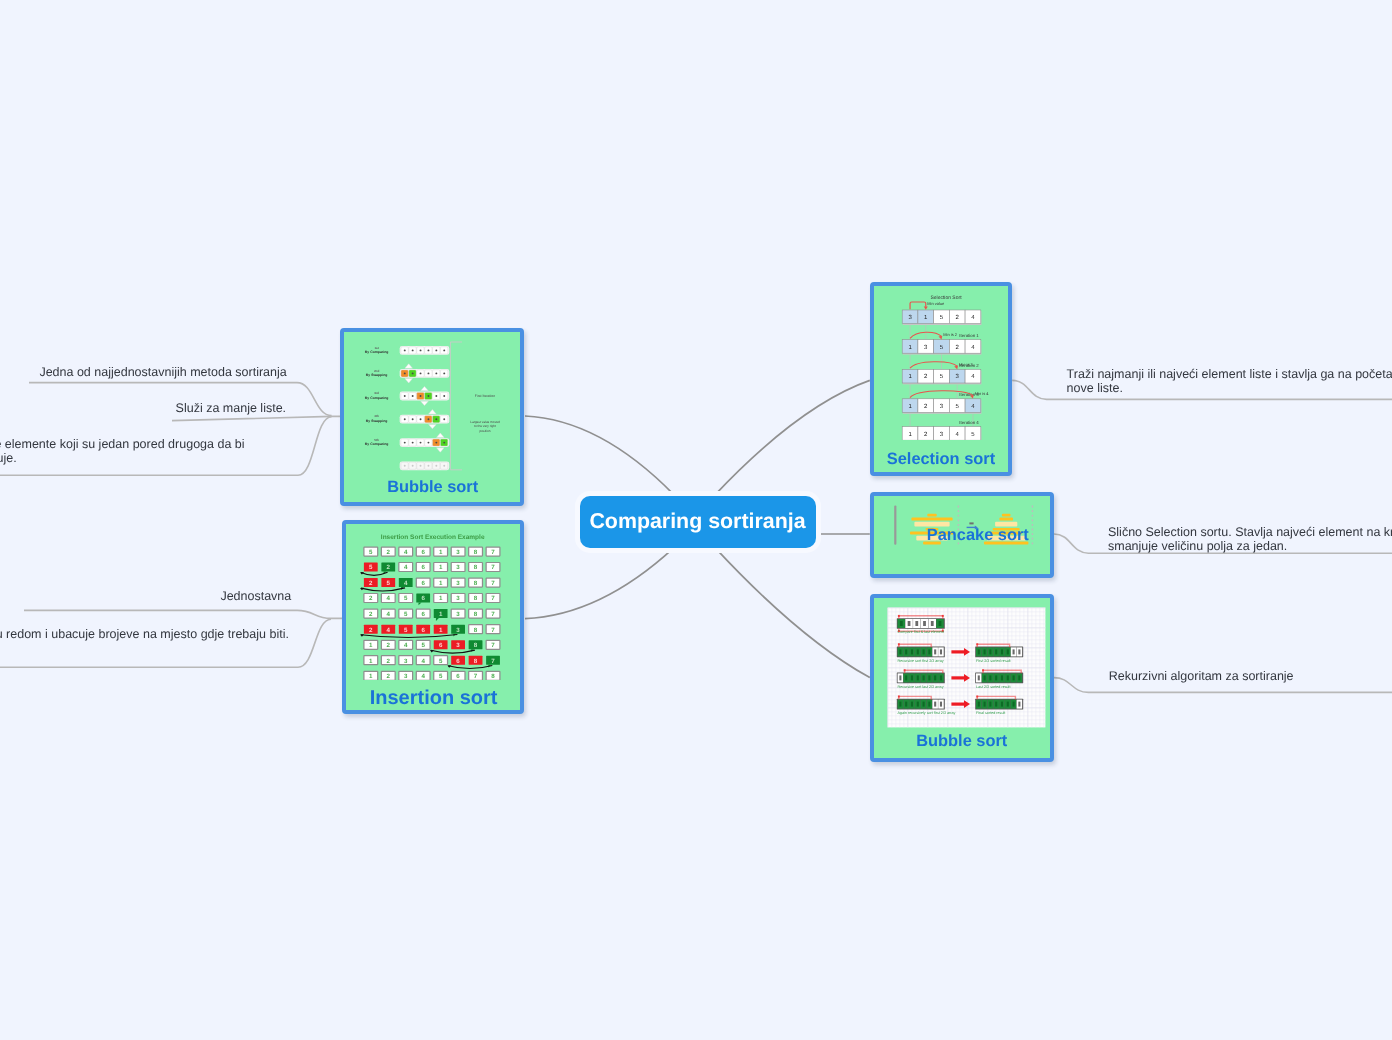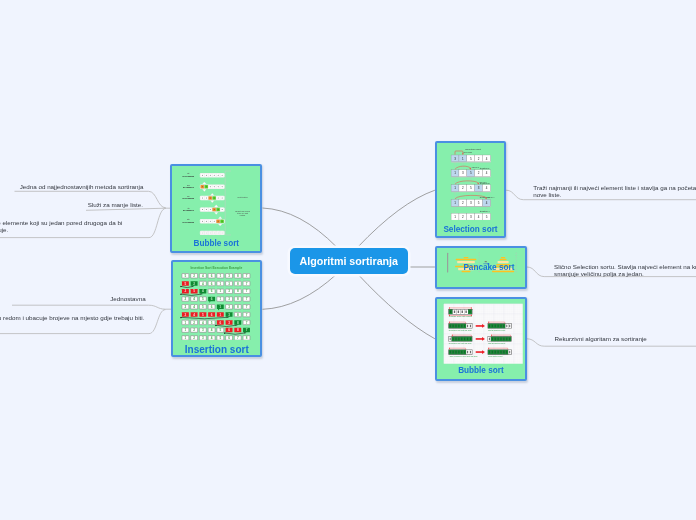--- a/index.html
+++ b/index.html
@@ -700,21 +700,21 @@
           <rect x="51.15" y="48.75000000000001" width="0.95" height="1" fill="#ef3b3b"></rect>
           <text x="51" y="58.000000000000014" font-size="1.85" fill="#2f9c4a" text-anchor="start" font-family="&quot;Liberation Sans&quot;, sans-serif">Final sorted result</text>
           <path d="M38.700000000000045 53.05000000000001 L45.30000000000001 53.05000000000001" stroke="#ee1c24" stroke-width="1.6" fill="none"></path>
           <path d="M48 53.05000000000001 l-3.0 -1.9 l0 3.8 z" fill="#ee1c24"></path>
         </svg>
     </div>
     <div class="card-title" style="top:66.8px;">Bubble sort</div>
   </div>
 
   <div class="node">
-    <span>Algoritmi sortiranja</span>
+    <span>Comparing sortiranja</span>
   </div>
 
   <div class="note" style="left:19.7px;top:182.6px;">Jedna od najjednostavnijih metoda sortiranja</div>
   <div class="note" style="left:87.8px;top:200.6px;">Služi za manje liste.</div>
   <div class="note" style="left:-31.3px;top:218.6px;white-space:pre;">Uspoređuje elemente koji su jedan pored drugoga da bi
 ih zamijenjuje.</div>
 
   <div class="note" style="left:110.2px;top:294.5px;">Jednostavna</div>
   <div class="note" style="left:-44.2px;top:314.3px;white-space:pre;">Prolazi kroz listu redom i ubacuje brojeve na mjesto gdje trebaju biti.</div>
 

